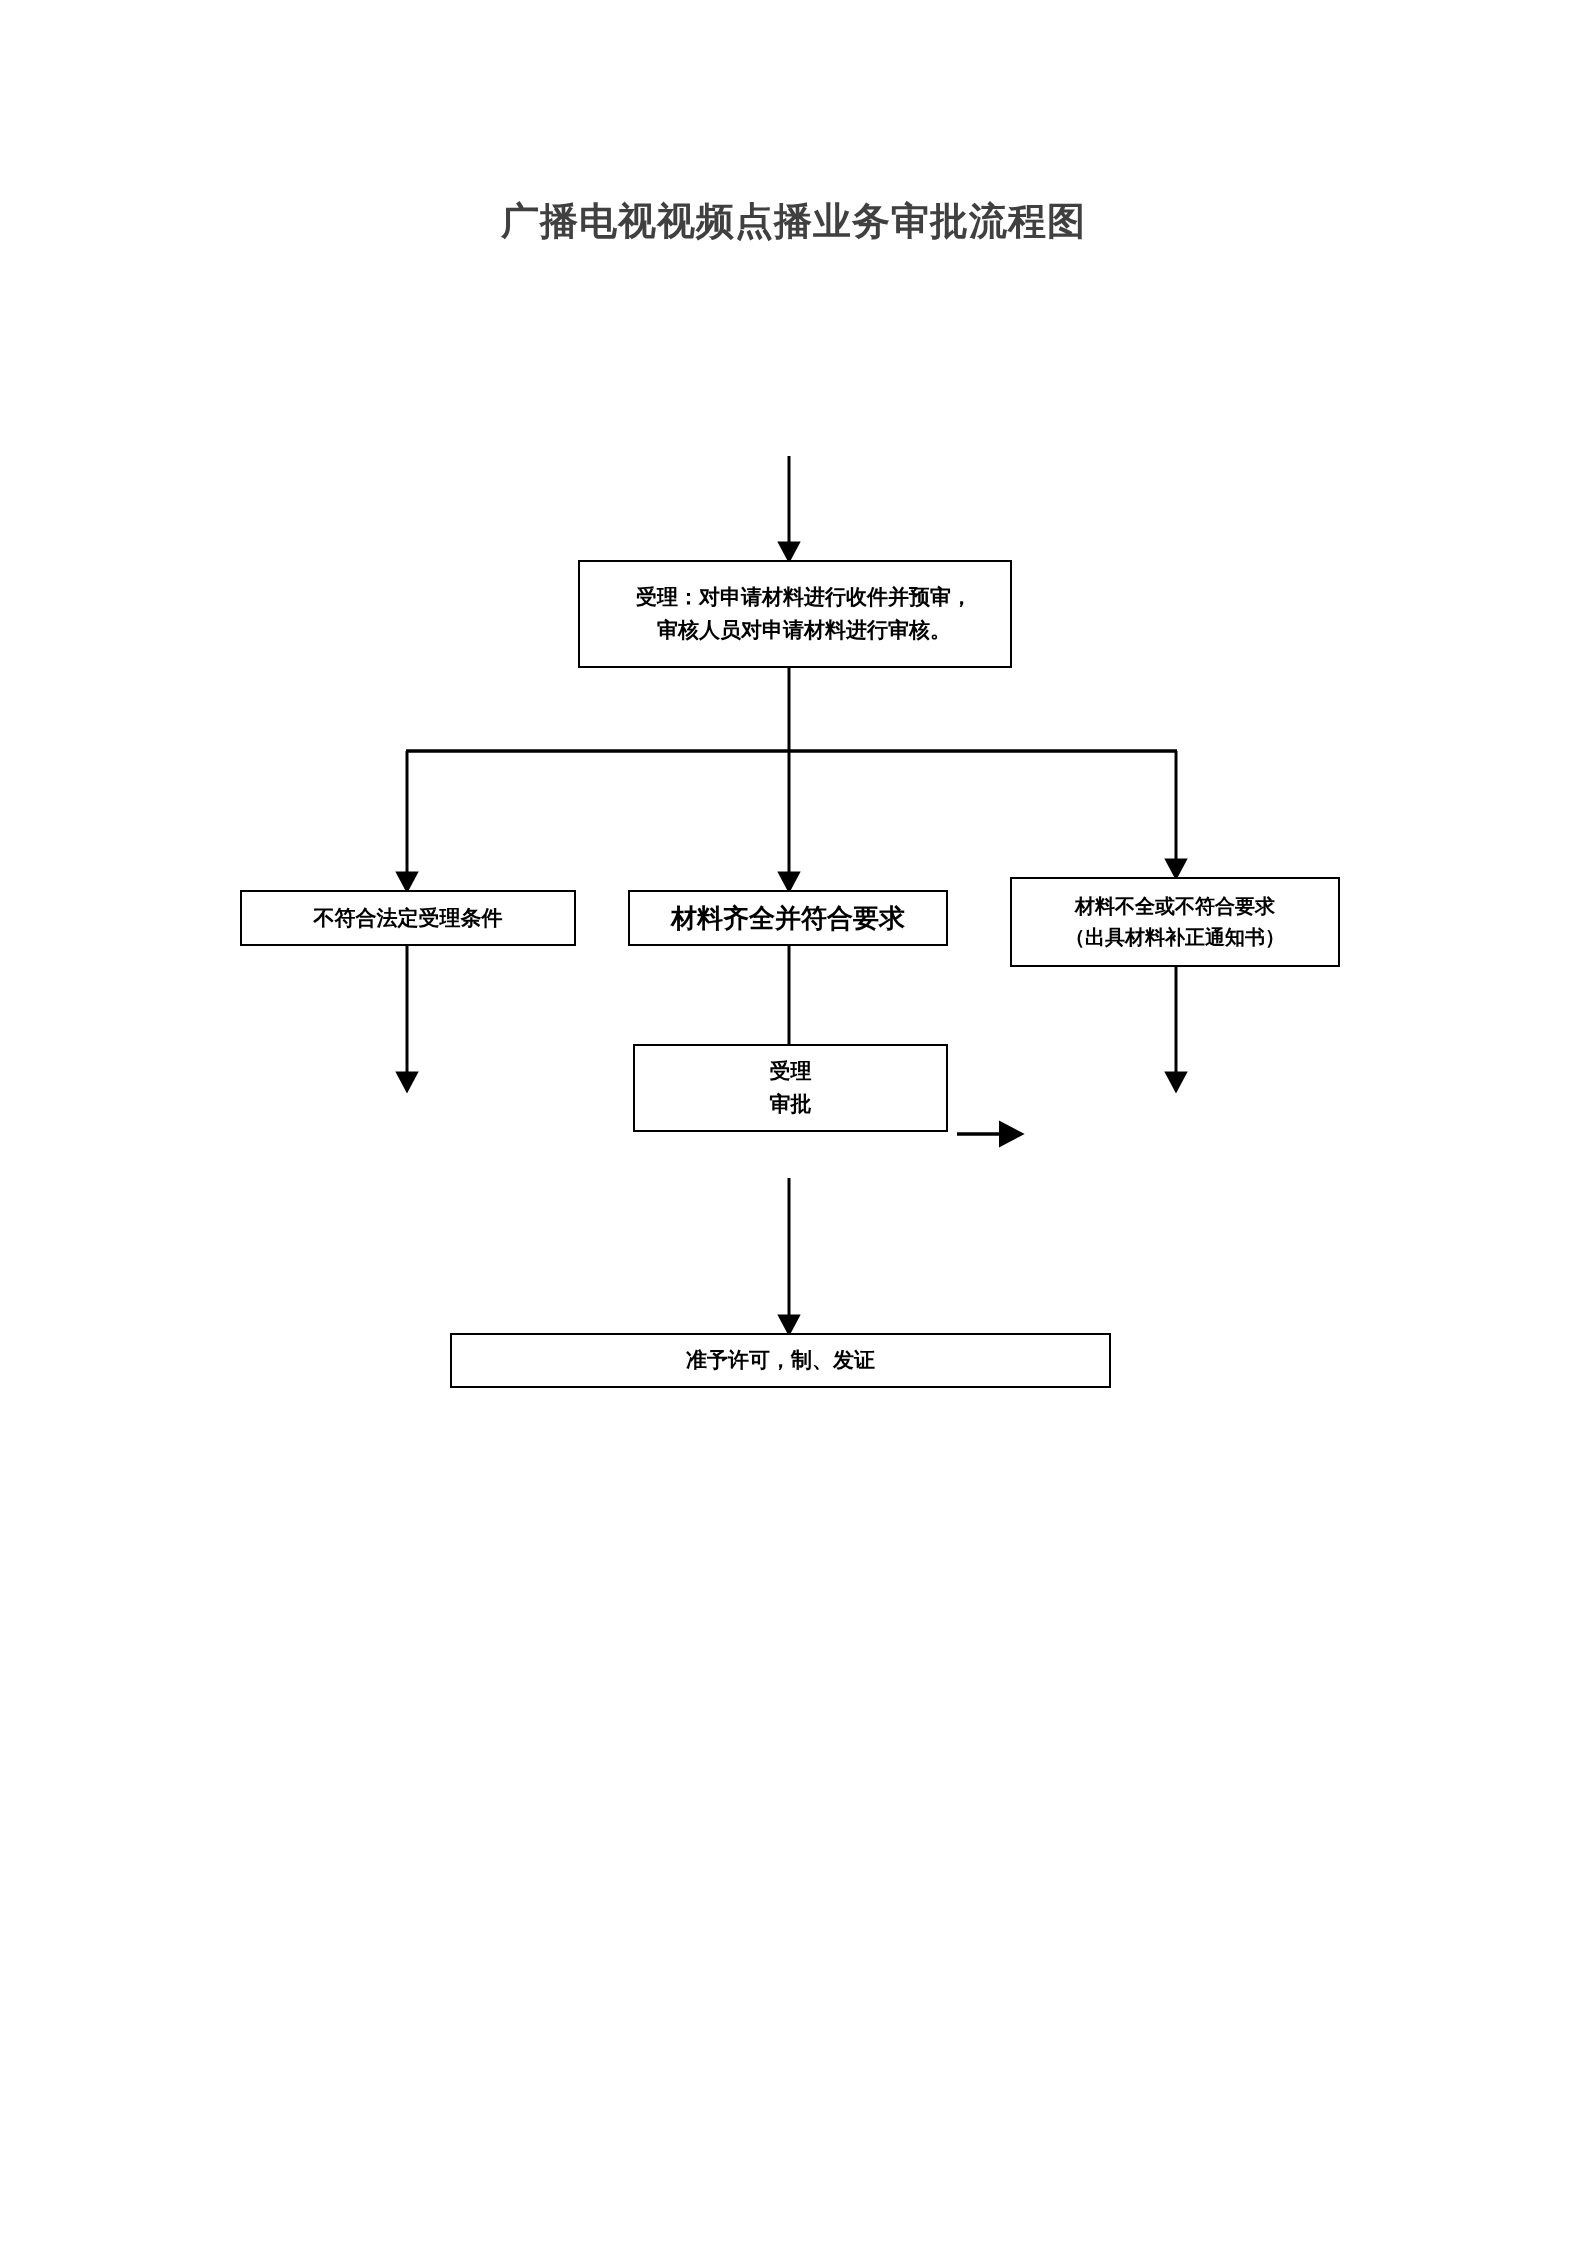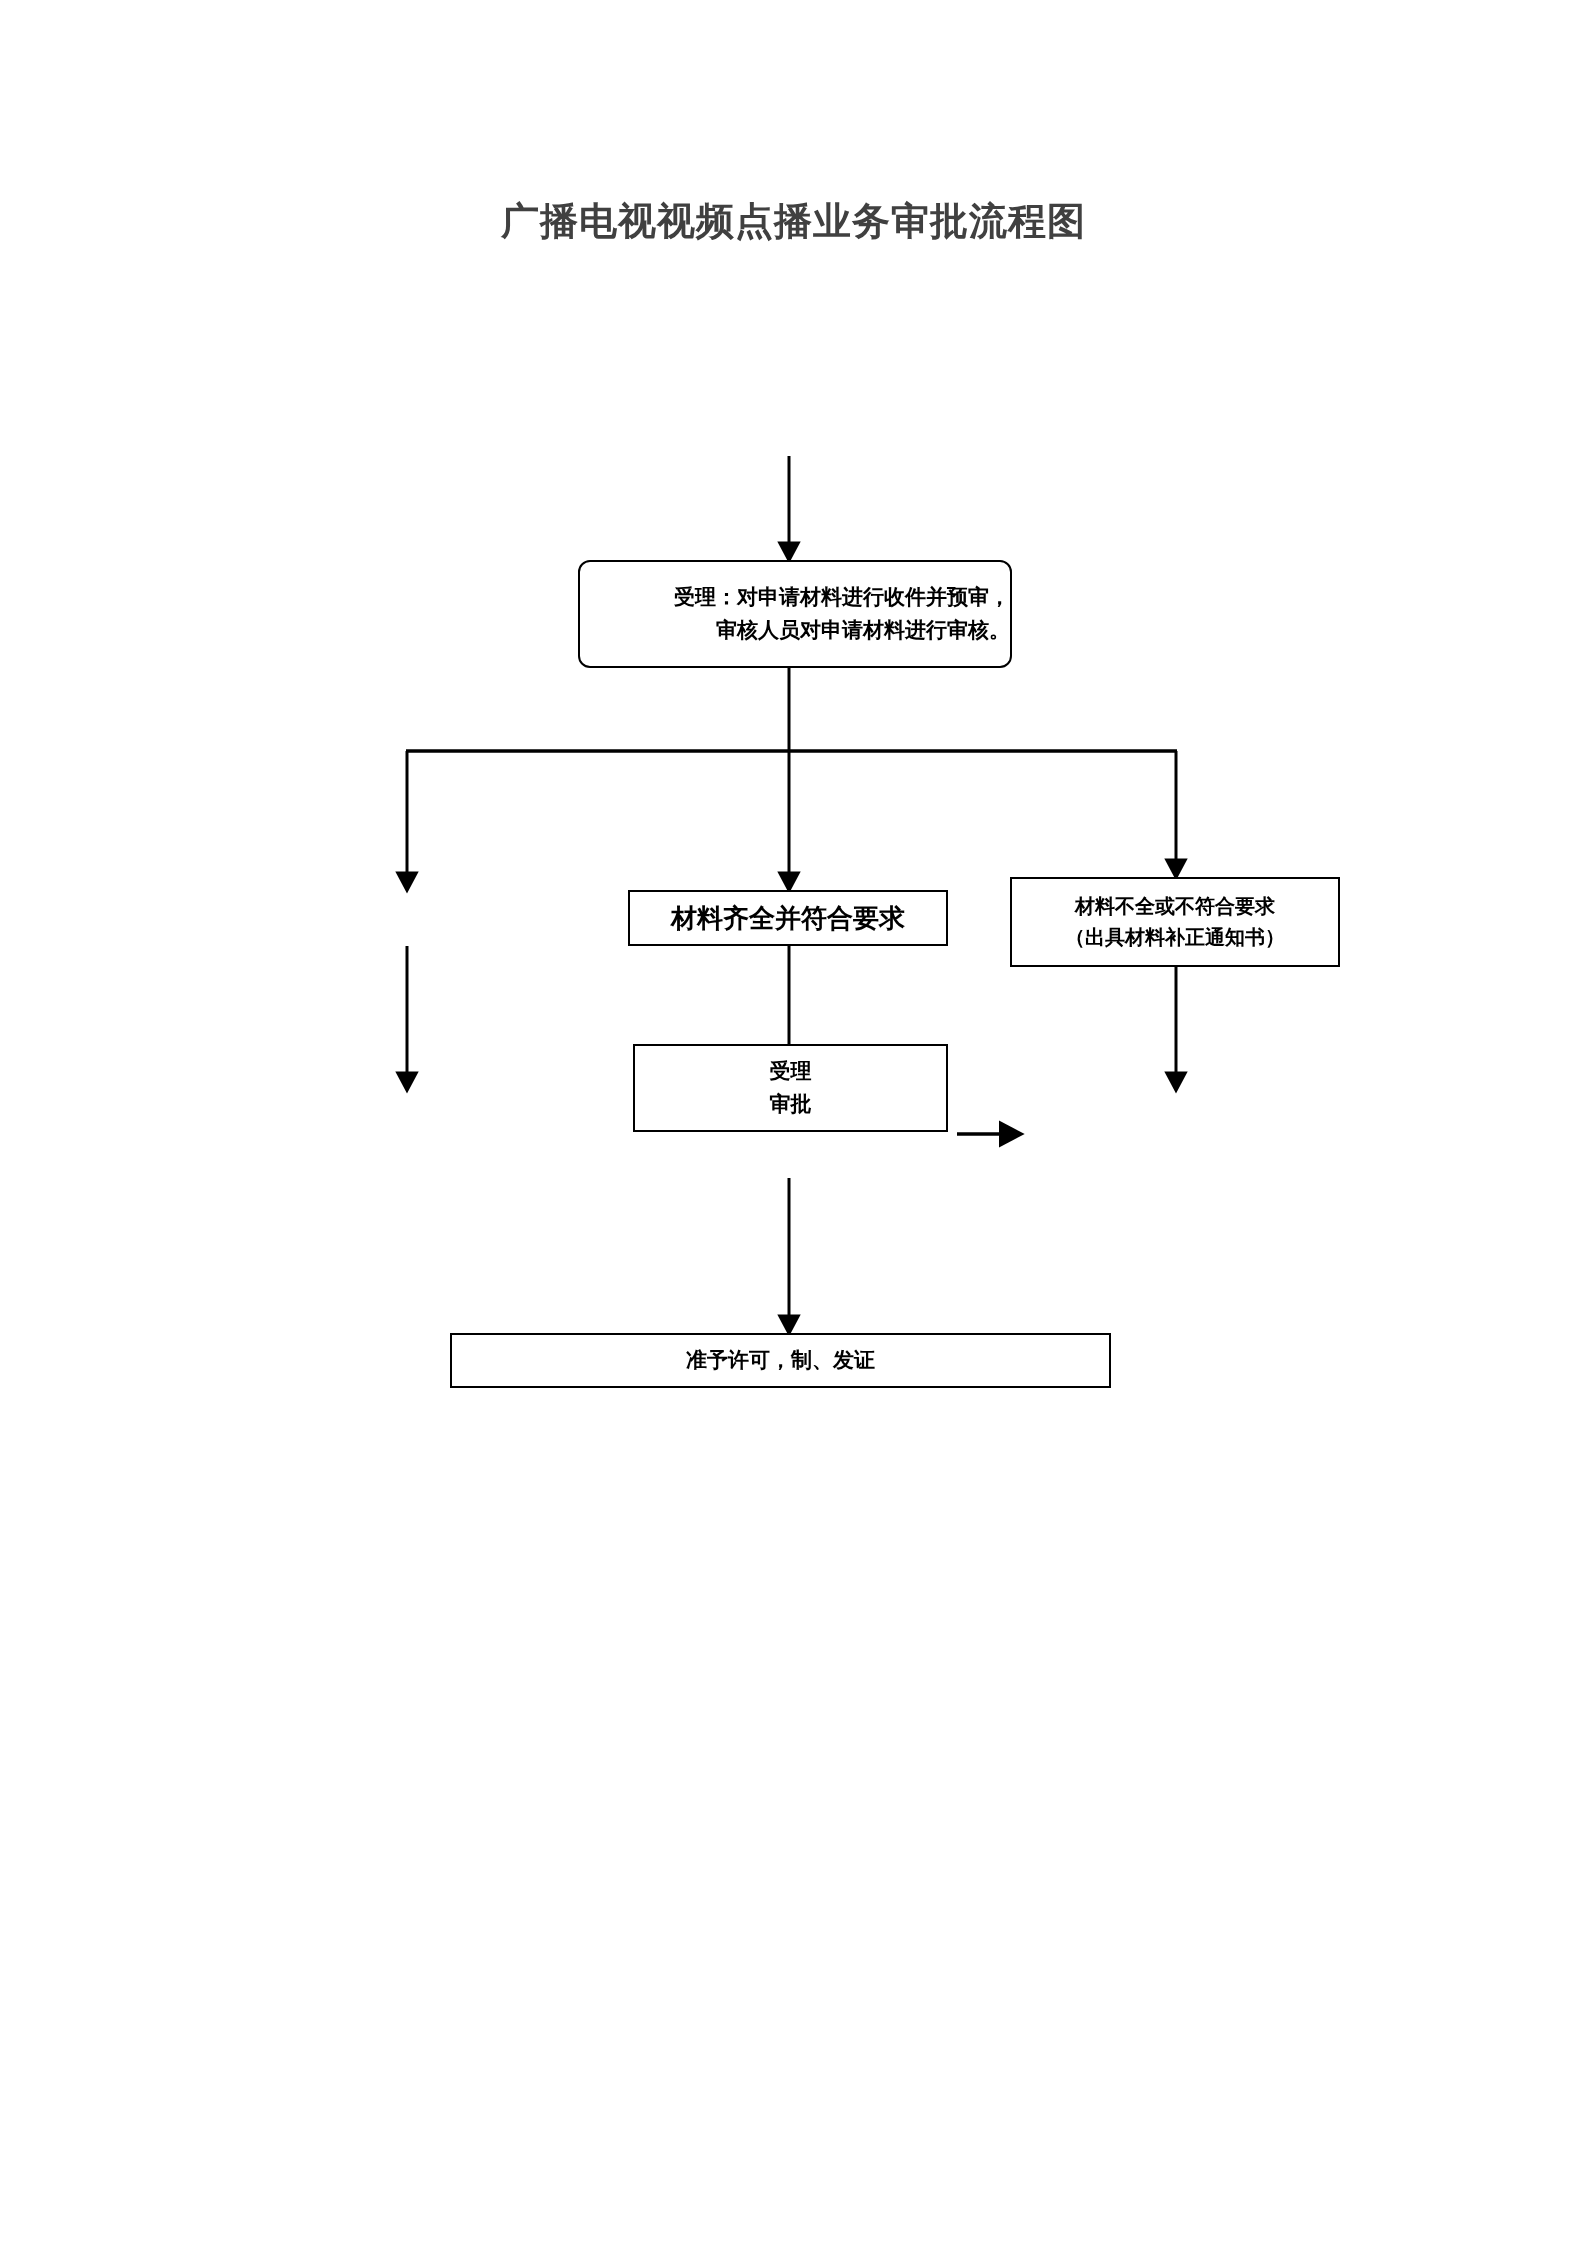--- a/index.html
+++ b/index.html
@@ -44,21 +44,21 @@
     font-family: "Liberation Sans", "DejaVu Sans", sans-serif;
     line-height: 1.55;
     z-index: 3;
   }
   .node .line {
     display: block;
     white-space: nowrap;
   }
   
   #node-apply      { left: 575px;  top: 350px;  width: 437px; height: 106px; font-size: 21px; align-items: flex-start; padding-left: 18px; }
-  #node-accept     { left: 578px;  top: 560px;  width: 434px; height: 108px; font-size: 21px; align-items: flex-end; padding-left: 18px; border-radius: 12px; }
+  #node-accept     { left: 578px;  top: 560px;  width: 434px; height: 108px; font-size: 21px; align-items: center; padding-left: 18px; }
   #node-nocond     { left: 240px;  top: 890px;  width: 336px; height: 56px;  font-size: 21px; }
   #node-complete   { left: 628px;  top: 890px;  width: 320px; height: 56px;  font-size: 26px; }
   #node-incomplete { left: 1010px; top: 877px;  width: 330px; height: 90px;  font-size: 20px; }
   #node-reject     { left: 240px;  top: 1090px; width: 336px; height: 88px;  font-size: 21px; }
   #node-process    { left: 633px;  top: 1044px; width: 315px; height: 88px;  font-size: 21px; }
   #node-fixed      { left: 1010px; top: 1090px; width: 330px; height: 88px;  font-size: 21px; }
   #node-grant      { left: 450px;  top: 1333px; width: 661px; height: 55px;  font-size: 21px; }
 
   #connectors {
     position: absolute;
@@ -109,20 +109,23 @@
 
     <line x1="789" y1="1178" x2="789" y2="1324" stroke="#000000" stroke-width="3" marker-end="url(#arrowhead)"></line>
   </svg>
 
 
   <div class="node" id="node-accept">
     <span class="line">受理：对申请材料进行收件并预审，</span>
     <span class="line">审核人员对申请材料进行审核。</span>
   </div>
 
+  <div class="node" id="node-nocond">
+    <span class="line">不符合法定受理条件</span>
+  </div>
 
   <div class="node" id="node-complete">
     <span class="line">材料齐全并符合要求</span>
   </div>
 
   <div class="node" id="node-incomplete">
     <span class="line">材料不全或不符合要求</span>
     <span class="line">（出具材料补正通知书）</span>
   </div>
 

